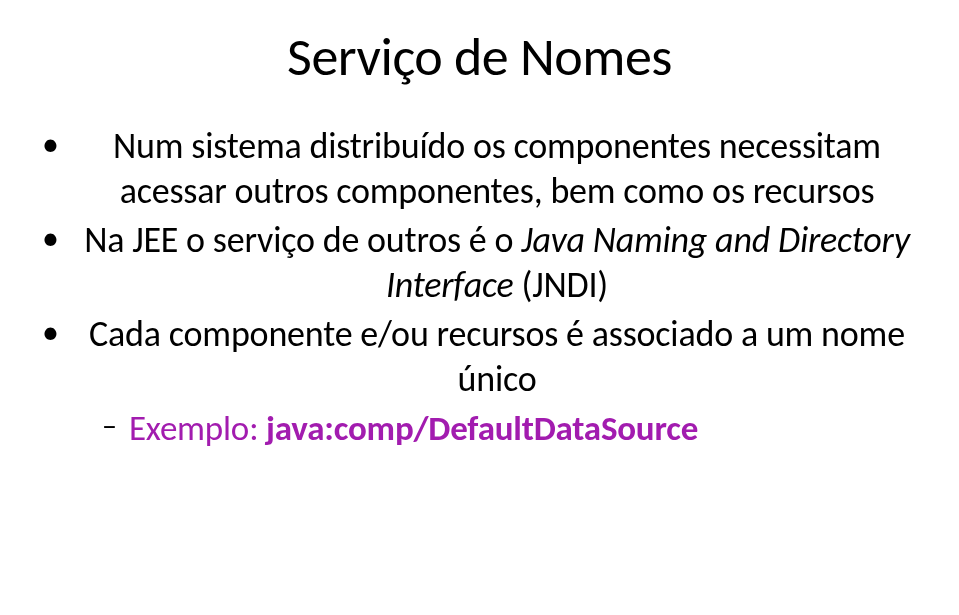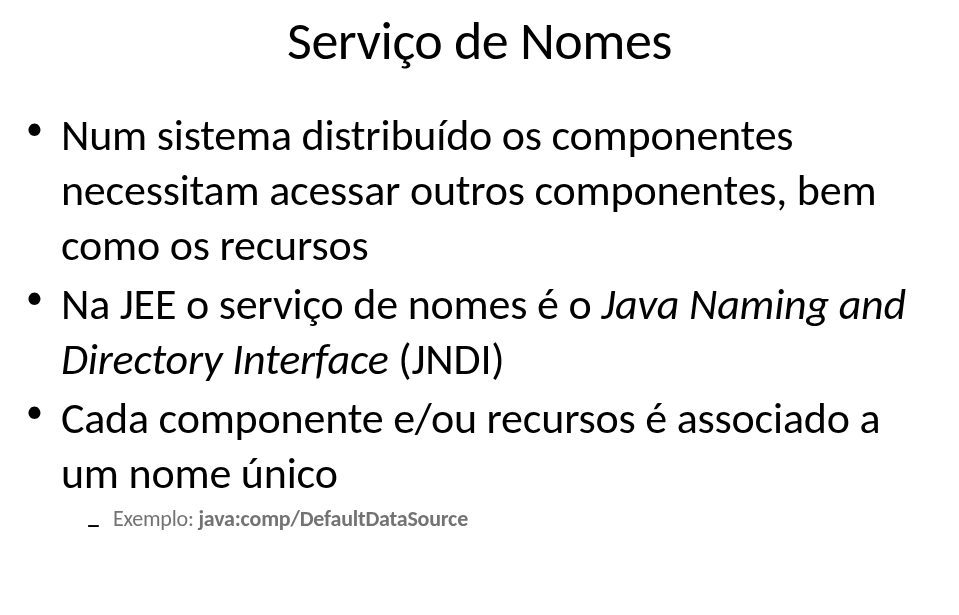--- a/index.html
+++ b/index.html
@@ -7,21 +7,21 @@
       padding: 0;
       font-family: Calibri, "Segoe UI", Arial, sans-serif;
       background: #ffffff;
       width: 959px;
       height: 615px;
       overflow: hidden;
     }
     .slide {
       width: 959px;
       height: 615px;
-      padding: 0;
+      padding: 16px;
       box-sizing: border-box;
     }
     .title {
       font-size: 54px;
       font-weight: 400;
       color: #000000;
       text-align: center;
       padding-top: 8px;
       margin: 0;
       letter-spacing: -0.5px;
@@ -35,44 +35,45 @@
       margin-bottom: 4px;
     }
     .bullet-dot {
       font-size: 34px;
       color: #000000;
       margin-right: 18px;
       line-height: 1.25;
       flex-shrink: 0;
     }
     .bullet-text {
-      font-size: 44px;
+      font-size: 36px;
       color: #000000;
       line-height: 1.25;
       letter-spacing: -0.2px;
+      text-align: center;
     }
     .italic {
       font-style: italic;
     }
     .sub-item {
       display: flex;
       align-items: flex-start;
       padding-left: 60px;
       margin-top: 4px;
     }
     .sub-dash {
       font-size: 30px;
       color: #000000;
       margin-right: 12px;
       line-height: 1.3;
       flex-shrink: 0;
     }
     .sub-text {
-      font-size: 22px;
-      color: #737373;
+      font-size: 35px;
+      color: #a21caf;
       line-height: 1.3;
       letter-spacing: -0.2px;
     }
     .bold {
       font-weight: bold;
     }
   </style>
 </head>
 <body>
 
@@ -83,21 +84,21 @@
     <div class="bullet-item">
       <span class="bullet-dot">•</span>
       <span class="bullet-text">
         <span>Num sistema distribuído os componentes necessitam acessar outros componentes, bem como os recursos</span>
       </span>
     </div>
 
     <div class="bullet-item">
       <span class="bullet-dot">•</span>
       <span class="bullet-text">
-        <span>Na JEE o serviço de nomes é o </span><span class="italic">Java Naming and Directory Interface</span><span> (JNDI)</span>
+        <span>Na JEE o serviço de outros é o </span><span class="italic">Java Naming and Directory Interface</span><span> (JNDI)</span>
       </span>
     </div>
 
     <div class="bullet-item">
       <span class="bullet-dot">•</span>
       <span class="bullet-text">
         <span>Cada componente e/ou recursos é associado a um nome único</span>
       </span>
     </div>
 

